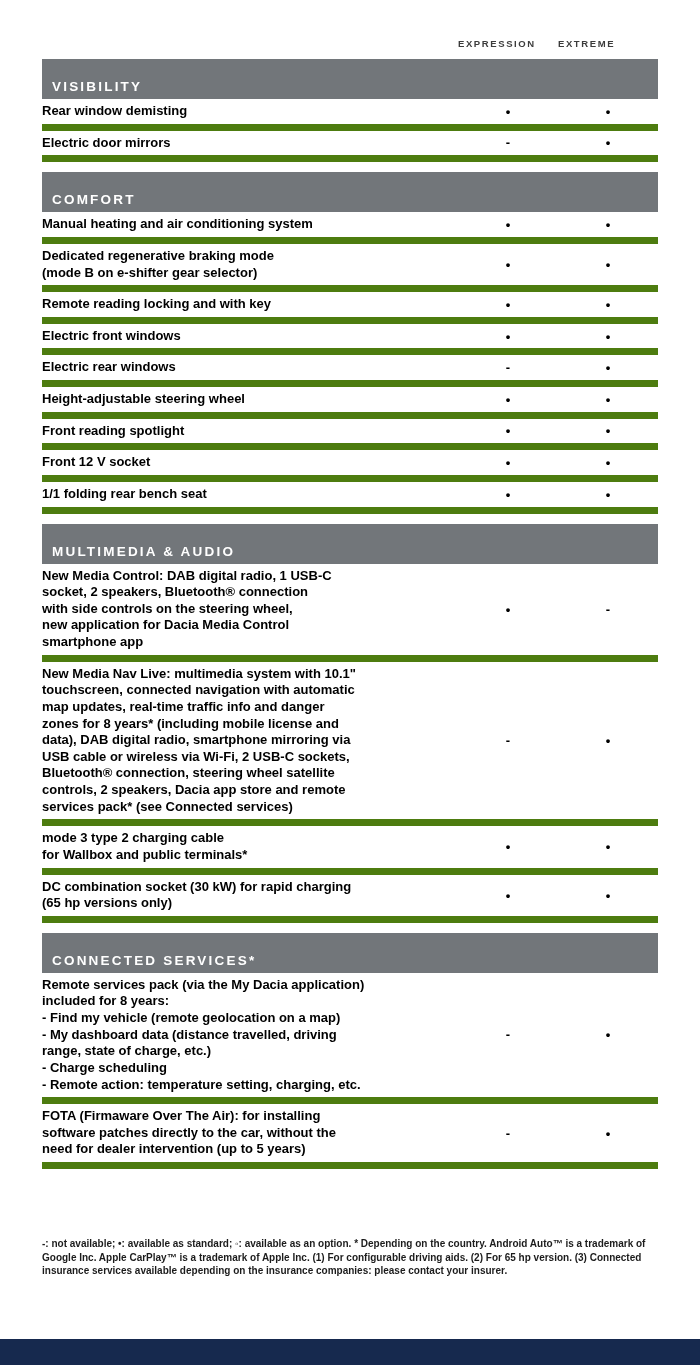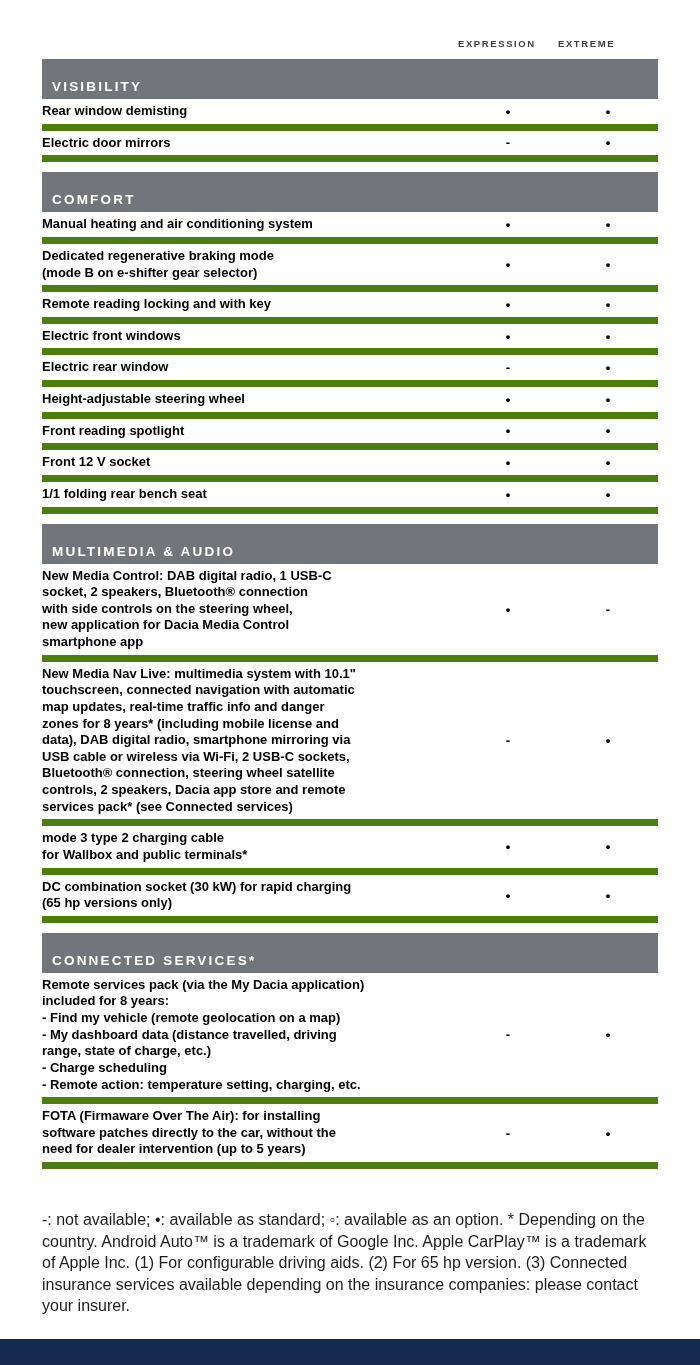--- a/index.html
+++ b/index.html
@@ -48,24 +48,24 @@
     padding-right: 6px;
   }
   .row .cell {
     width: 100px; text-align: center;
     font-size: 13px; font-weight: bold;
     align-self: center;
   }
 
   
   .footnote {
-    margin-top: 40px;
-    font-size: 16px; line-height: 1.35;
+    margin-top: 68px;
+    font-size: 10px; line-height: 1.35;
     color: #1c1c1c;
-    font-weight: normal;
+    font-weight: bold;
   }
 
   
   .action-row {
     display: flex; align-items: flex-end;
     margin-top: 108px;
     flex-direction: column;
   }
   .cta-button {
     background: #bf4a31; color: #ffffff;
@@ -132,21 +132,21 @@
         <div class="label">Remote reading locking and with key</div>
         <div class="cell">•</div>
         <div class="cell">•</div>
       </div>
       <div class="row">
         <div class="label">Electric front windows</div>
         <div class="cell">•</div>
         <div class="cell">•</div>
       </div>
       <div class="row">
-        <div class="label">Electric rear window</div>
+        <div class="label">Electric rear windows</div>
         <div class="cell">-</div>
         <div class="cell">•</div>
       </div>
       <div class="row">
         <div class="label">Height-adjustable steering wheel</div>
         <div class="cell">•</div>
         <div class="cell">•</div>
       </div>
       <div class="row">
         <div class="label">Front reading spotlight</div>

